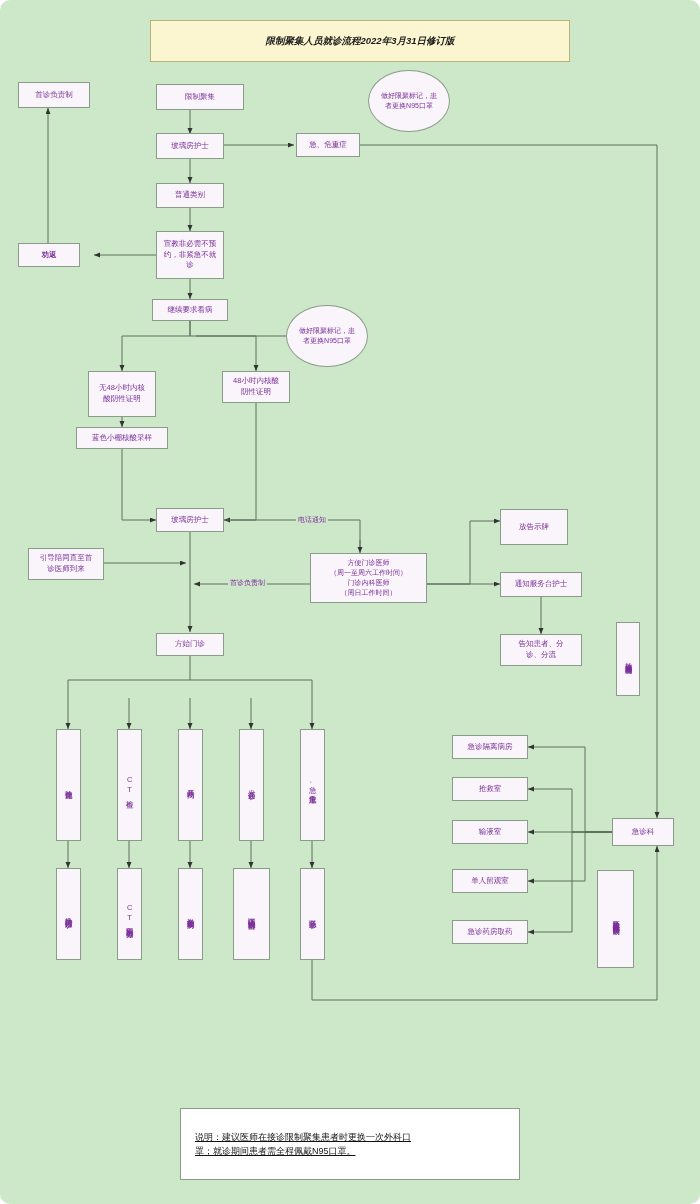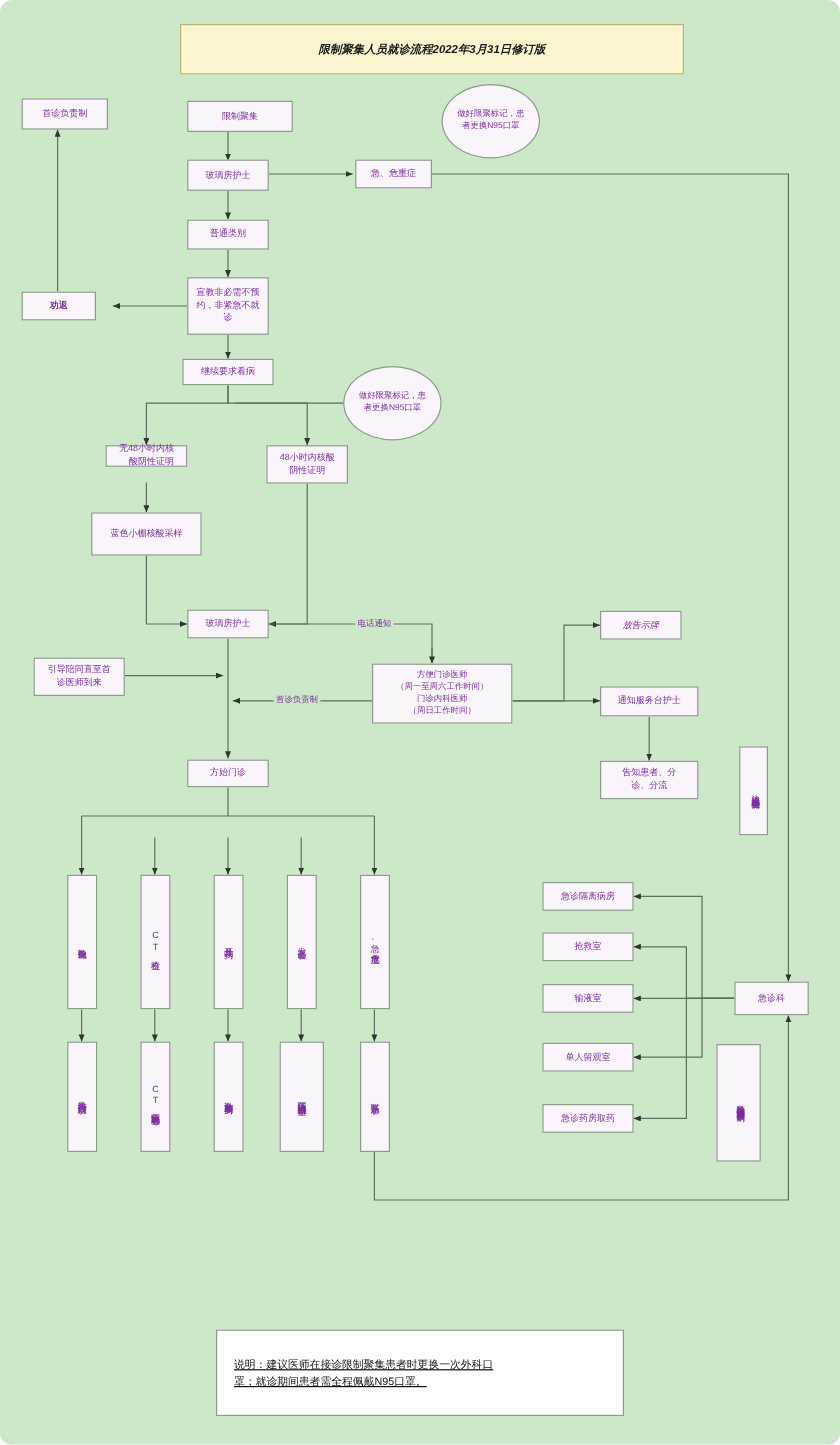--- a/index.html
+++ b/index.html
@@ -214,38 +214,38 @@
   <div class="node" style="left:156px; top:231px; width:68px; height:48px;">宣教非必需不预
 约，非紧急不就
 诊</div>
   <div class="node" style="left:18px; top:243px; width:62px; height:24px;font-weight:bold;">劝返</div>
 
   <div class="node" style="left:152px; top:299px; width:76px; height:22px;">继续要求看病</div>
 
   <div class="ellipse-node" style="left:286px; top:305px; width:82px; height:62px;">做好限聚标记，患
 者更换N95口罩</div>
 
-  <div class="node" style="left:88px; top:371px; width:68px; height:18px;text-align:right;">无48小时内核
+  <div class="node" style="left:88px; top:371px; width:68px; height:46px;">无48小时内核
 酸阴性证明</div>
   <div class="node" style="left:222px; top:371px; width:68px; height:32px;">48小时内核酸
 阴性证明</div>
 
-  <div class="node" style="left:76px; top:427px; width:92px; height:36px;">蓝色小棚核酸采样</div>
+  <div class="node" style="left:76px; top:427px; width:92px; height:22px;">蓝色小棚核酸采样</div>
 
   <div class="node" style="left:156px; top:508px; width:68px; height:24px;">玻璃房护士</div>
 
   <div class="node" style="left:28px; top:548px; width:76px; height:32px;">引导陪同直至首
 诊医师到来</div>
 
   <div class="node" style="left:310px; top:553px; width:117px; height:50px; font-size:7px;">方便门诊医师
 （周一至周六工作时间）
 门诊内科医师
 （周日工作时间）</div>
 
-  <div class="node" style="left:500px; top:509px; width:68px; height:24px;font-style:italic;">放告示牌</div>
+  <div class="node" style="left:500px; top:509px; width:68px; height:36px;">放告示牌</div>
   <div class="node" style="left:500px; top:572px; width:82px; height:25px;">通知服务台护士</div>
   <div class="node" style="left:500px; top:634px; width:82px; height:32px;">告知患者、分
 诊、分流</div>
 
   <div class="node" style="left:156px; top:633px; width:68px; height:23px;">方始门诊</div>
 
   <div class="edge-label" style="left:296px; top:515px;">电话通知</div>
   <div class="edge-label" style="left:228px; top:578px;">首诊负责制</div>
 
   <div class="vnode" style="left:616px; top:622px; width:24px; height:74px; font-size:7px;">边就诊边完善核酸检测</div>

